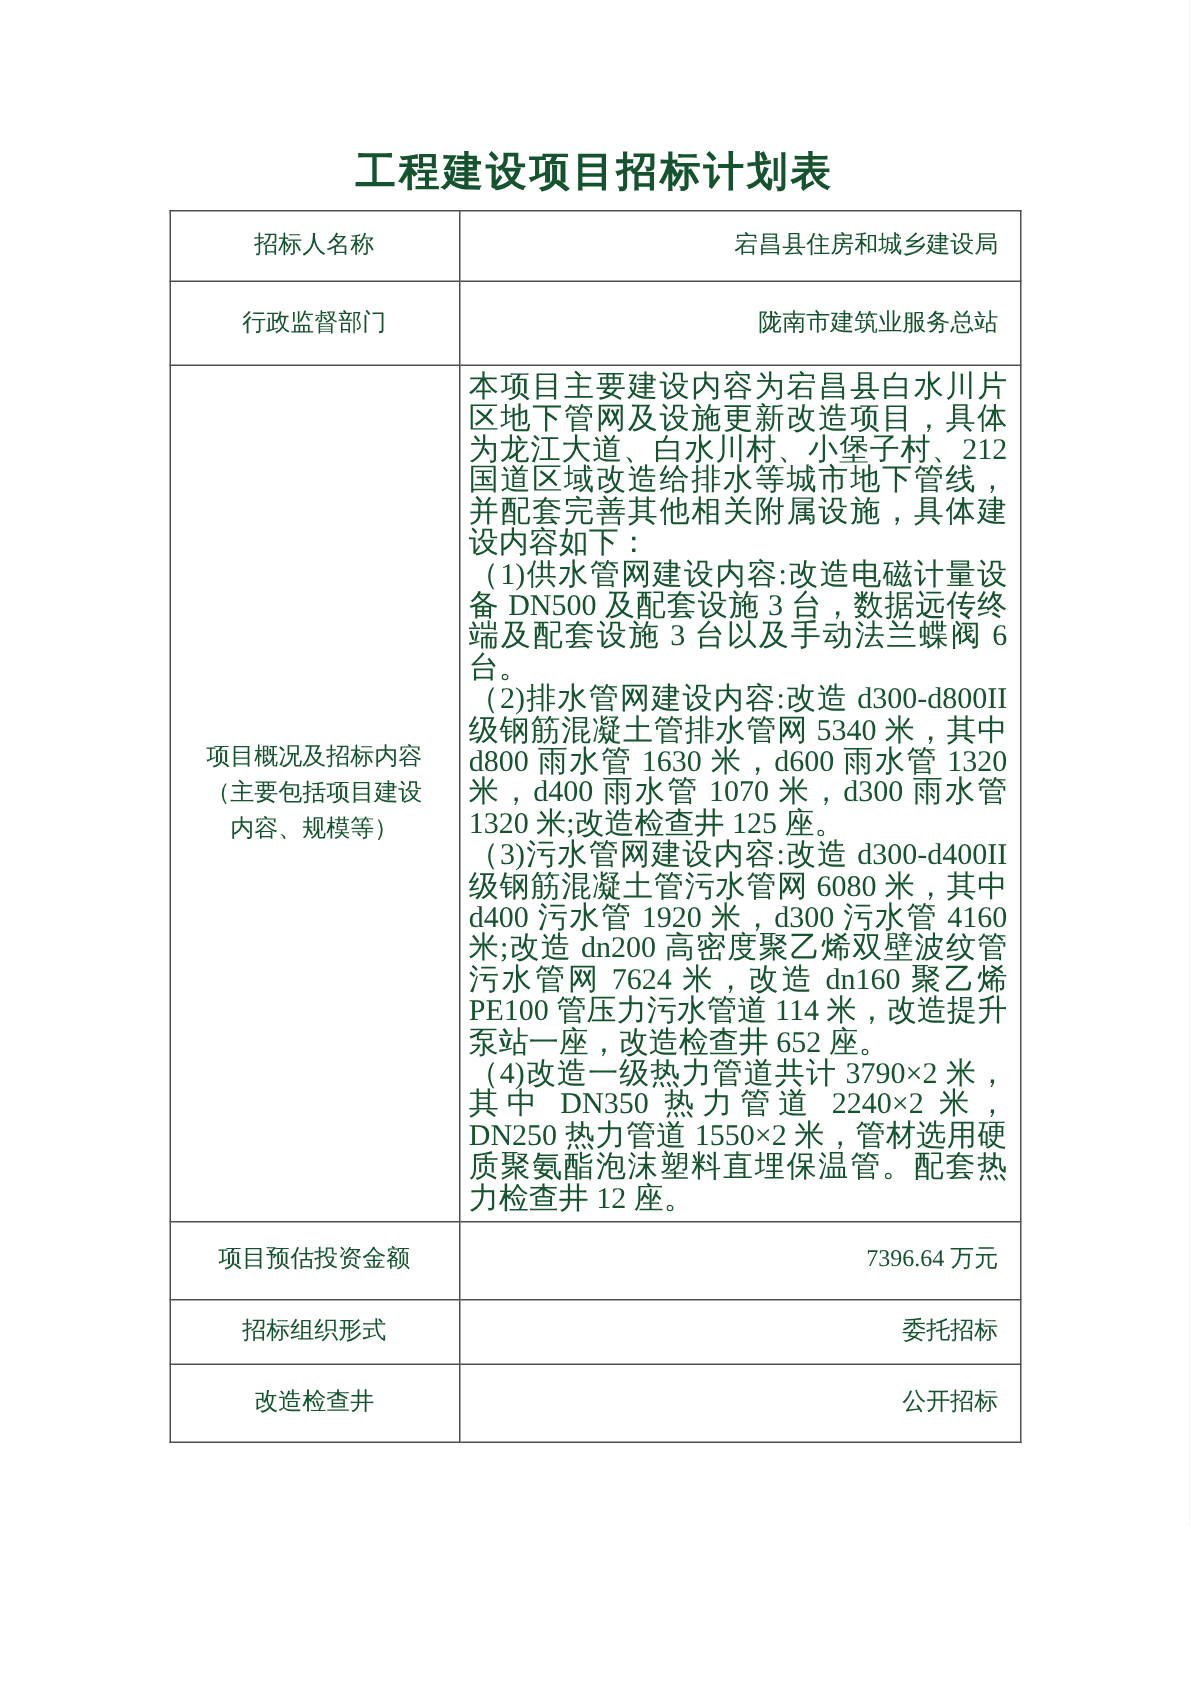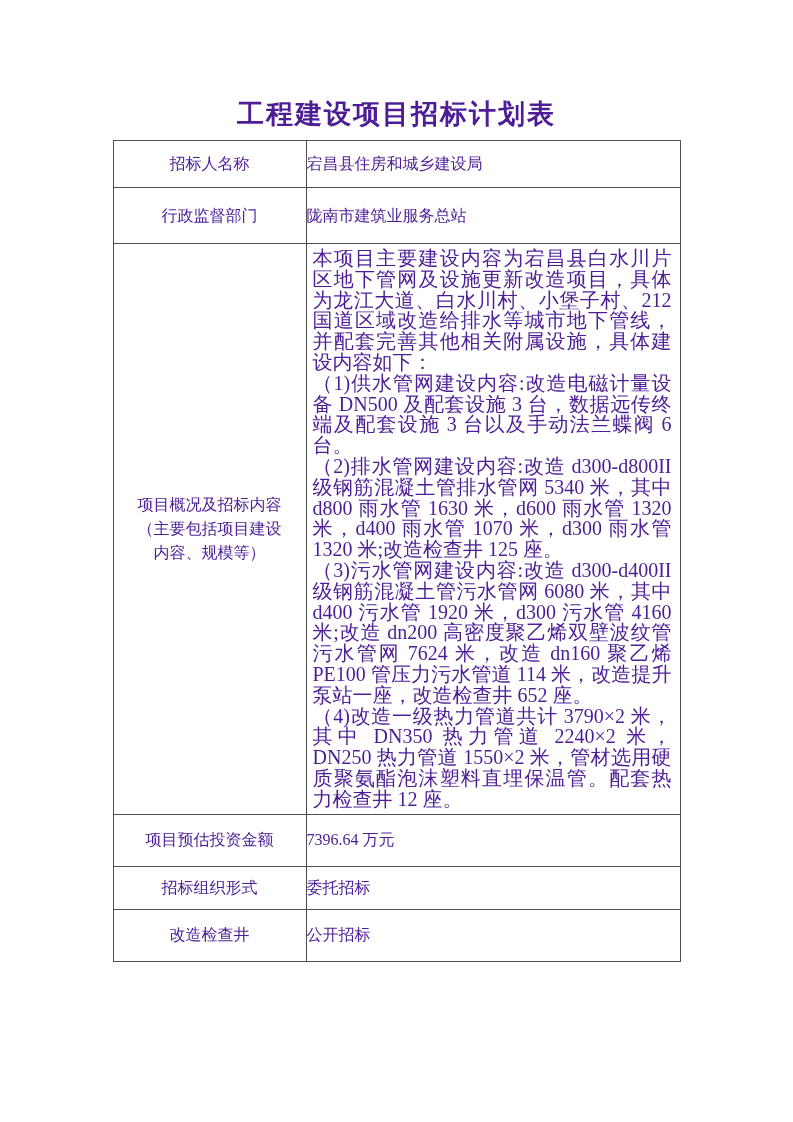--- a/index.html
+++ b/index.html
@@ -9,21 +9,21 @@
   }
   .page {
     position: relative;
     width: 793px;
     height: 1122px;
     margin: 0 auto;
     background: #ffffff;
     box-sizing: border-box;
     padding-top: 97px;
     font-family: "Liberation Serif", "DejaVu Serif", serif;
-    color: #4c1d95;
+    color: #14532d;
     overflow: hidden;
   }
   .doc-title {
     margin: 0 0 9px 0;
     text-align: center;
     font-size: 27px;
     line-height: 34px;
     font-weight: bold;
     letter-spacing: 2px;
   }
@@ -41,23 +41,23 @@
     vertical-align: middle;
     box-sizing: border-box;
     overflow: hidden;
   }
   td.cell-label {
     text-align: center;
     line-height: 24px;
     padding: 2px 24px;
   }
   td.cell-value {
-    text-align: left;
+    text-align: right;
     line-height: 22px;
-    padding: 2px 0;
+    padding: 2px 14px;
   }
   td.cell-overview {
     vertical-align: top;
     text-align: justify;
     padding: 4px 8px 4px 6px;
   }
   td.cell-overview p {
     margin: 0;
     font-size: 20px;
     line-height: 20.8px;

